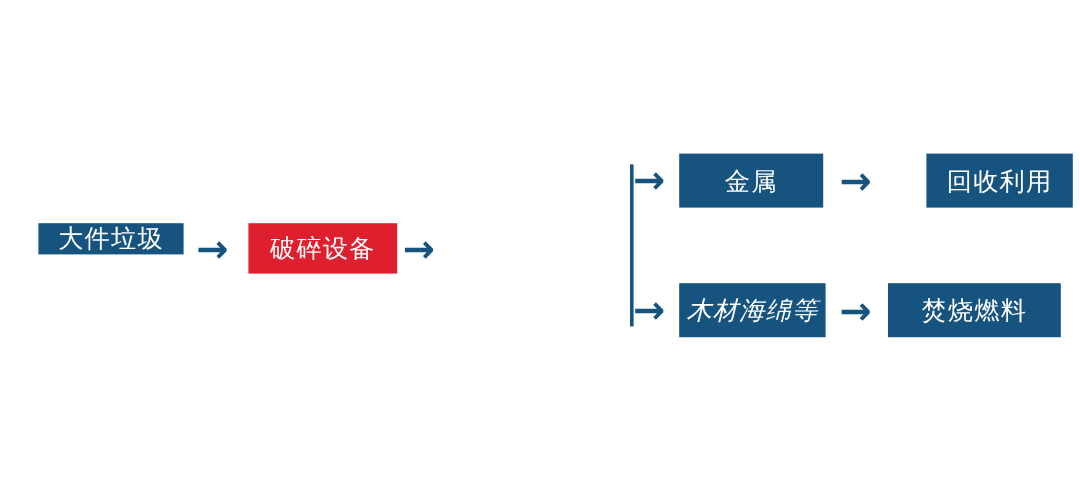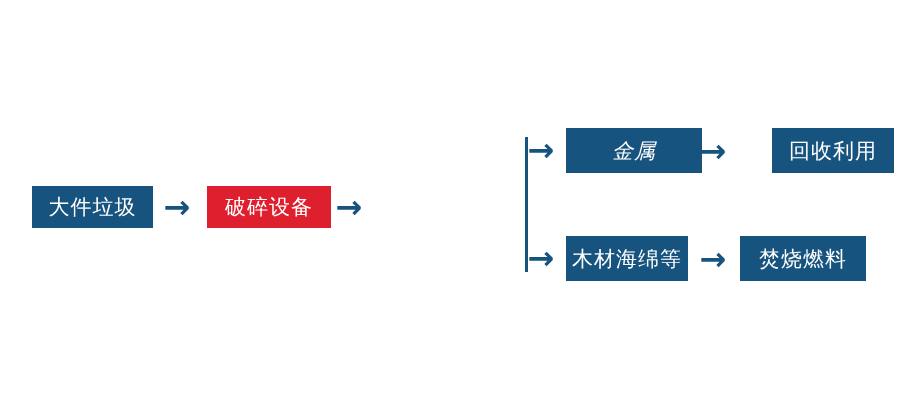--- a/index.html
+++ b/index.html
@@ -43,40 +43,40 @@
     font-weight: bold;
     line-height: 1;
   }
   .vline {
     position: absolute;
     width: 3px;
     background: var(--arrow-blue);
   }
 
   
-  .n-bulky      { left: 32px;  top: 186px; width: 121px; height: 42px; }
+  .n-bulky      { left: 32px;  top: 186px; width: 121px; height: 26px; }
   .a-1          { left: 158px; top: 186px; width: 38px;  height: 42px; }
   .n-crush      { left: 207px; top: 186px; width: 124px; height: 42px; }
   .a-2          { left: 330px; top: 186px; width: 38px;  height: 42px; }
   .n-sort       { left: 383px; top: 186px; width: 120px; height: 42px; }
 
   
   .branch-line  { left: 525px; top: 137px; height: 135px; }
   .a-branch-top { left: 523px; top: 129px; width: 36px;  height: 42px; }
   .a-branch-bot { left: 523px; top: 237px; width: 36px;  height: 42px; }
 
   
-  .n-metal      { left: 566px; top: 128px; width: 136px; height: 45px; font-style: italic; }
+  .n-metal      { left: 566px; top: 128px; width: 120px; height: 45px; }
   .a-3          { left: 694px; top: 128px; width: 38px;  height: 45px; }
   .n-recycle    { left: 772px; top: 128px; width: 122px; height: 45px; }
 
   
-  .n-wood       { left: 566px; top: 236px; width: 122px; height: 45px; }
+  .n-wood       { left: 566px; top: 236px; width: 122px; height: 45px; font-style: italic; }
   .a-4          { left: 694px; top: 236px; width: 38px;  height: 45px; }
-  .n-fuel       { left: 740px; top: 236px; width: 126px; height: 45px; }
+  .n-fuel       { left: 740px; top: 236px; width: 144px; height: 45px; }
 </style>
 </head>
 <body>
 
 <div class="canvas">
 
   <div class="node blue n-bulky">大件垃圾</div>
 
   <span class="arrow a-1">→</span>
 

